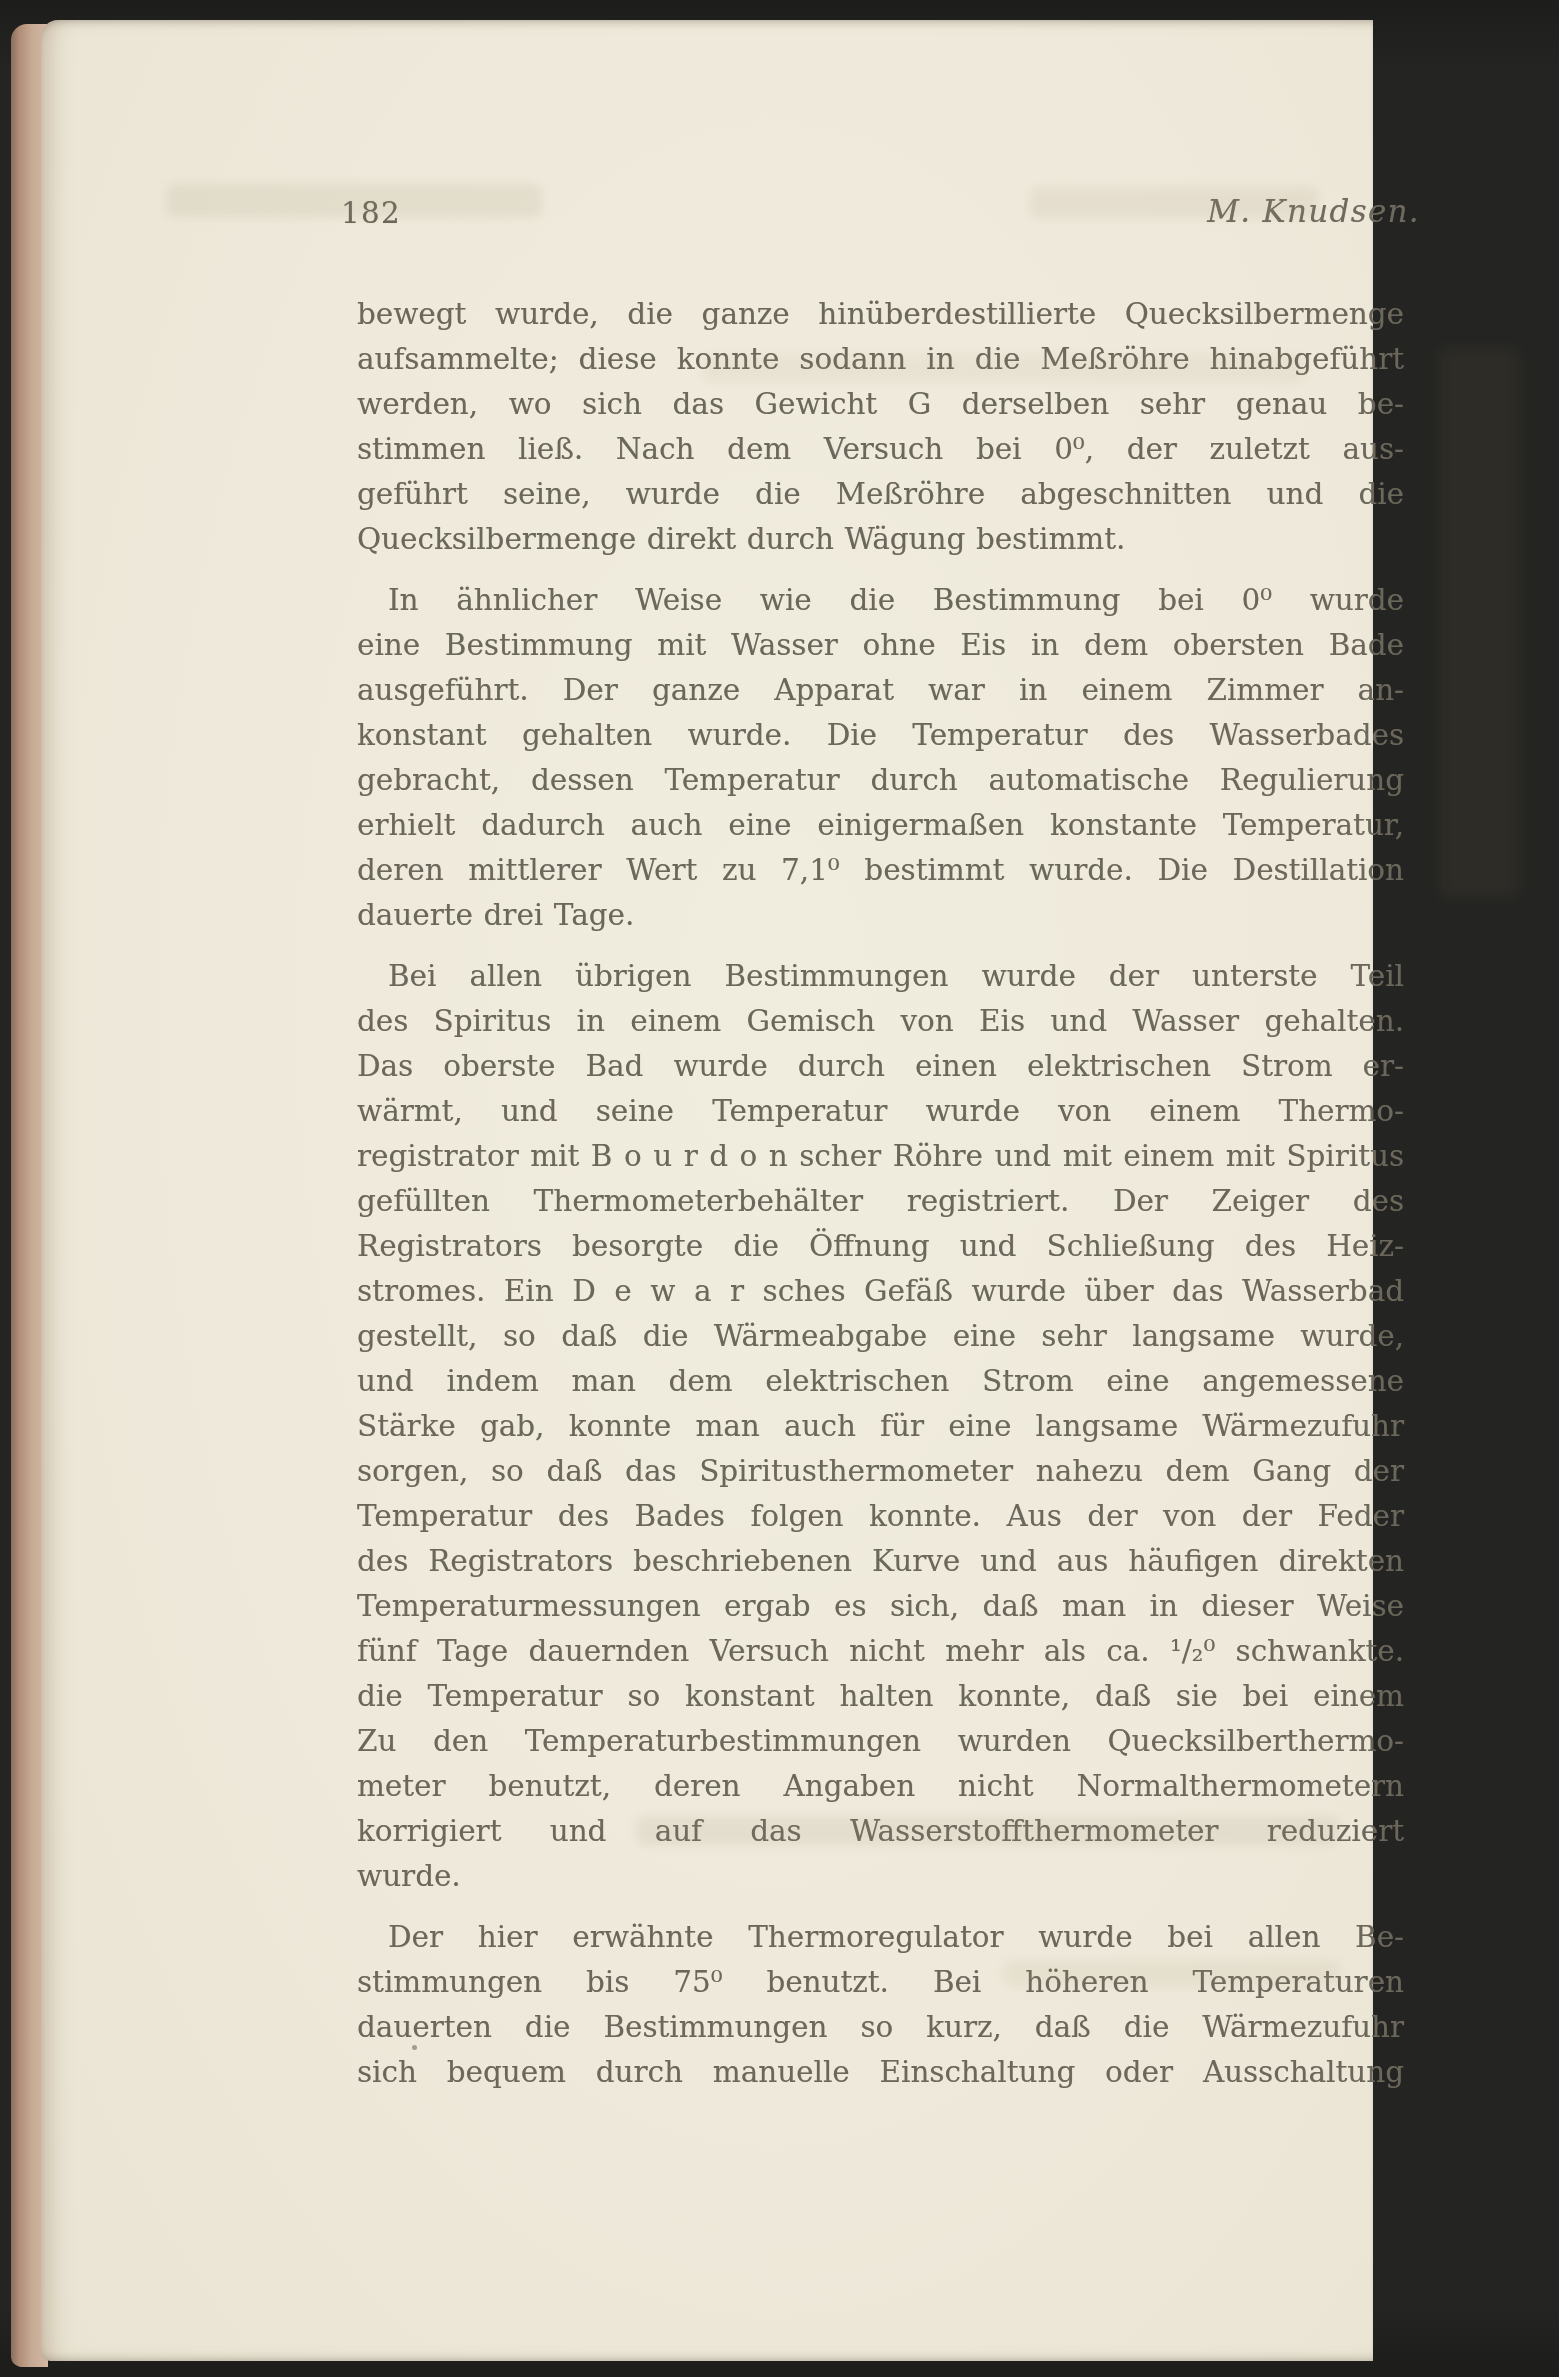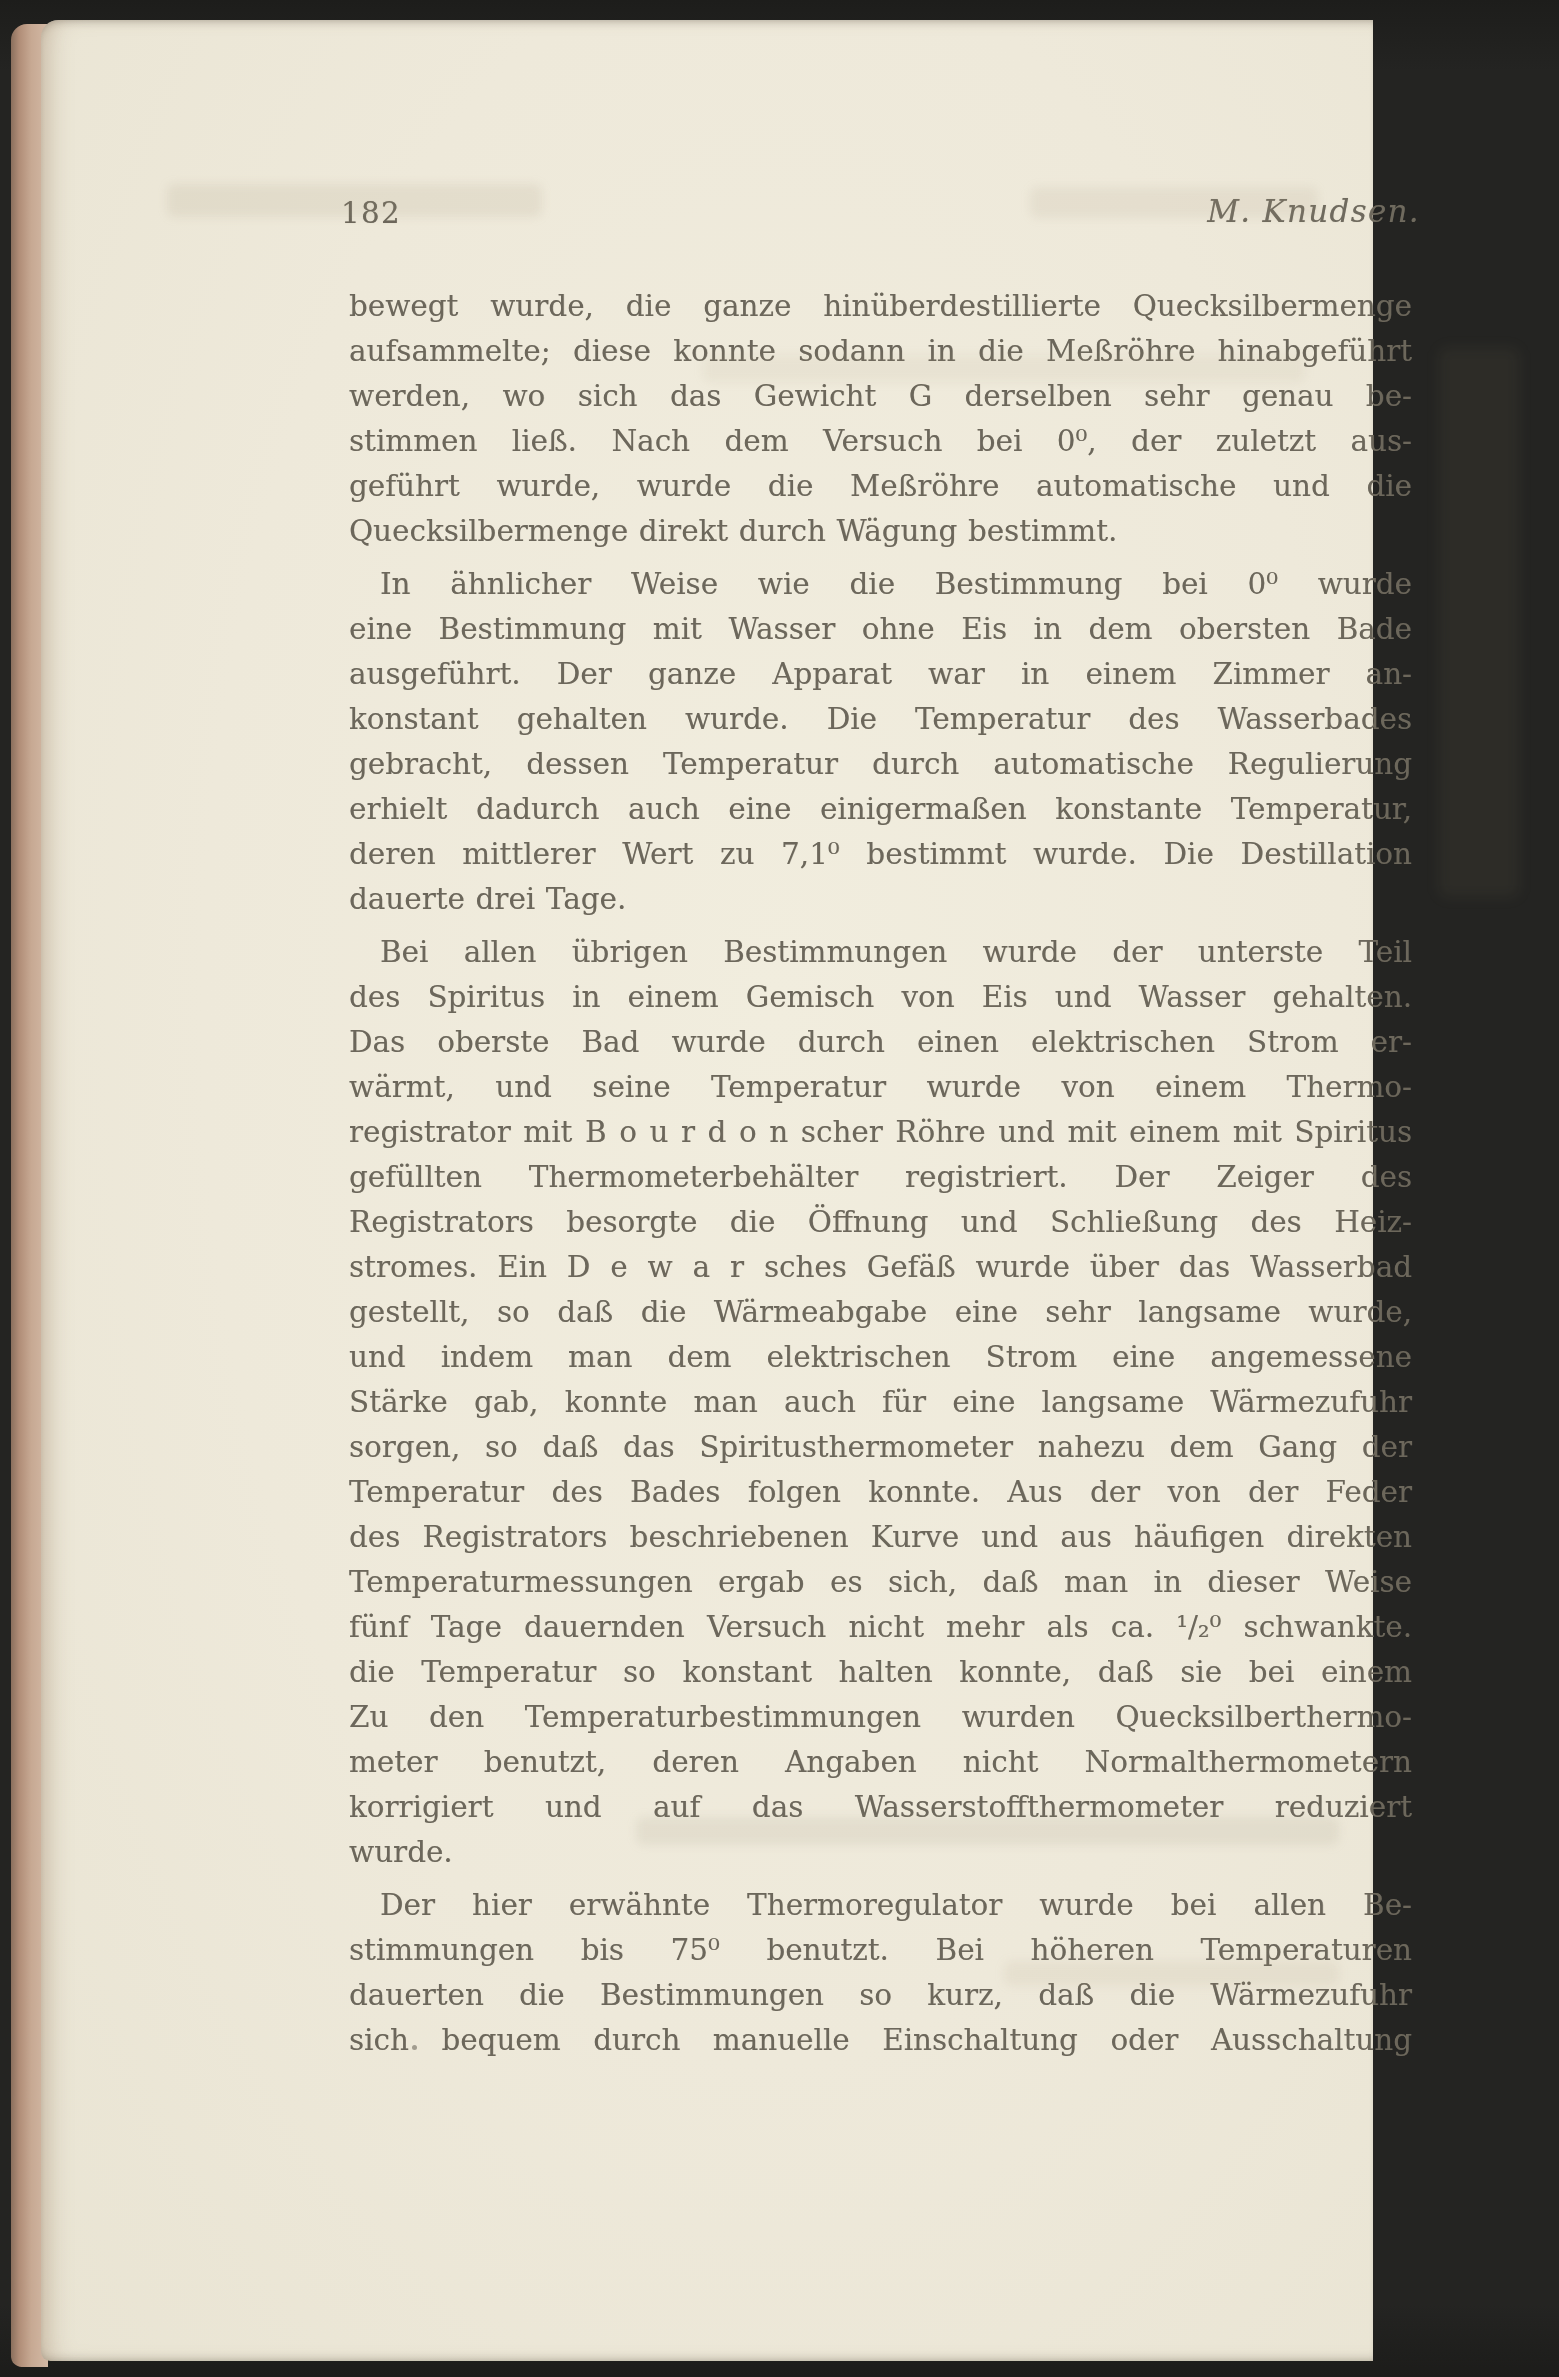--- a/index.html
+++ b/index.html
@@ -57,21 +57,21 @@
   .body-text {
     position: absolute;
     left: 300px; top: 256px;
     width: 1079px;
     font-size: 29.4px;
     line-height: 45px;
     color: #6c675b;
     text-shadow: 0.3px 0.3px 0.5px rgba(108,103,91,0.38);
     word-spacing: 1.3px;
   }
-  .paragraph { margin: 8px; }
+  .paragraph { margin: 16px; }
   .line {
     text-align: justify;
     text-align-last: justify;
     text-justify: inter-word;
     white-space: normal;
   }
   .line.first { text-indent: 31px; }
   .line.last { text-align-last: left; }
   
   .smudge {
@@ -107,21 +107,21 @@
       <div class="page-number">182</div>
       <div class="running-head">M. Knudsen.</div>
     </div>
 
     <div class="body-text">
         <div class="paragraph">
           <div class="line">bewegt wurde, die ganze hinüberdestillierte Quecksilbermenge</div>
           <div class="line">aufsammelte; diese konnte sodann in die Meßröhre hinabgeführt</div>
           <div class="line">werden, wo sich das Gewicht G derselben sehr genau be-</div>
           <div class="line">stimmen ließ.  Nach dem Versuch bei 0⁰, der zuletzt aus-</div>
-          <div class="line">geführt wurde, wurde die Meßröhre automatische und die</div>
+          <div class="line">geführt seine, wurde die Meßröhre abgeschnitten und die</div>
           <div class="line last">Quecksilbermenge direkt durch Wägung bestimmt.</div>
         </div>
         <div class="paragraph">
           <div class="line first">In ähnlicher Weise wie die Bestimmung bei 0⁰ wurde</div>
           <div class="line">eine Bestimmung mit Wasser ohne Eis in dem obersten Bade</div>
           <div class="line">ausgeführt.  Der ganze Apparat war in einem Zimmer an-</div>
           <div class="line">konstant gehalten wurde.  Die Temperatur des Wasserbades</div>
           <div class="line">gebracht, dessen Temperatur durch automatische Regulierung</div>
           <div class="line">erhielt dadurch auch eine einigermaßen konstante Temperatur,</div>
           <div class="line">deren mittlerer Wert zu 7,1⁰ bestimmt wurde.  Die Destillation</div>

